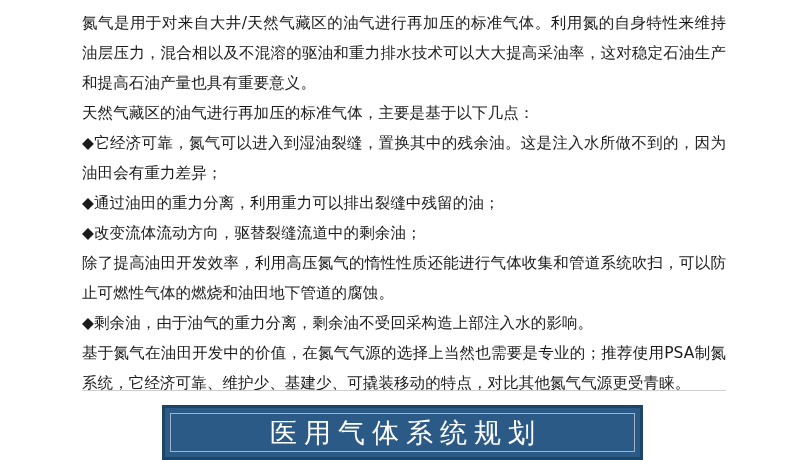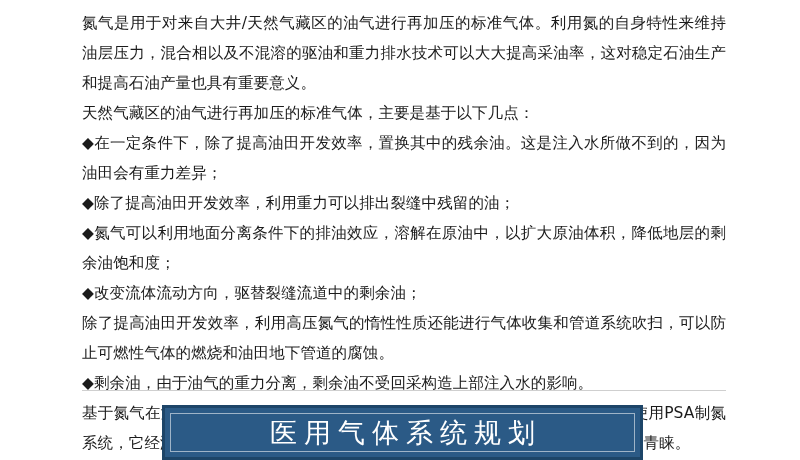--- a/index.html
+++ b/index.html
@@ -72,23 +72,22 @@
   }
 </style>
 </head>
 <body>
 
 <div class="page">
 
   <div class="article">
     <p>氮气是用于对来自大井/天然气藏区的油气进行再加压的标准气体。利用氮的自身特性来维持油层压力，混合相以及不混溶的驱油和重力排水技术可以大大提高采油率，这对稳定石油生产和提高石油产量也具有重要意义。</p>
     <p>天然气藏区的油气进行再加压的标准气体，主要是基于以下几点：</p>
-    <p>◆在一定条件下，除了提高油田开发效率，置换其中的残余油。这是注入水所做不到的，因为油田会有重力差异；</p>
-    <p>◆除了提高油田开发效率，利用重力可以排出裂缝中残留的油；</p>
-    <p>◆氮气可以利用地面分离条件下的排油效应，溶解在原油中，以扩大原油体积，降低地层的剩余油饱和度；</p>
+    <p>◆它经济可靠，氮气可以进入到湿油裂缝，置换其中的残余油。这是注入水所做不到的，因为油田会有重力差异；</p>
+    <p>◆通过油田的重力分离，利用重力可以排出裂缝中残留的油；</p>
     <p>◆改变流体流动方向，驱替裂缝流道中的剩余油；</p>
     <p>除了提高油田开发效率，利用高压氮气的惰性性质还能进行气体收集和管道系统吹扫，可以防止可燃性气体的燃烧和油田地下管道的腐蚀。</p>
     <p>◆剩余油，由于油气的重力分离，剩余油不受回采构造上部注入水的影响。</p>
     <p>基于氮气在油田开发中的价值，在氮气气源的选择上当然也需要是专业的；推荐使用PSA制氮系统，它经济可靠、维护少、基建少、可撬装移动的特点，对比其他氮气气源更受青睐。</p>
   </div>
 
   <div class="divider"></div>
 
   <div class="banner">
     <div class="banner-inner">

